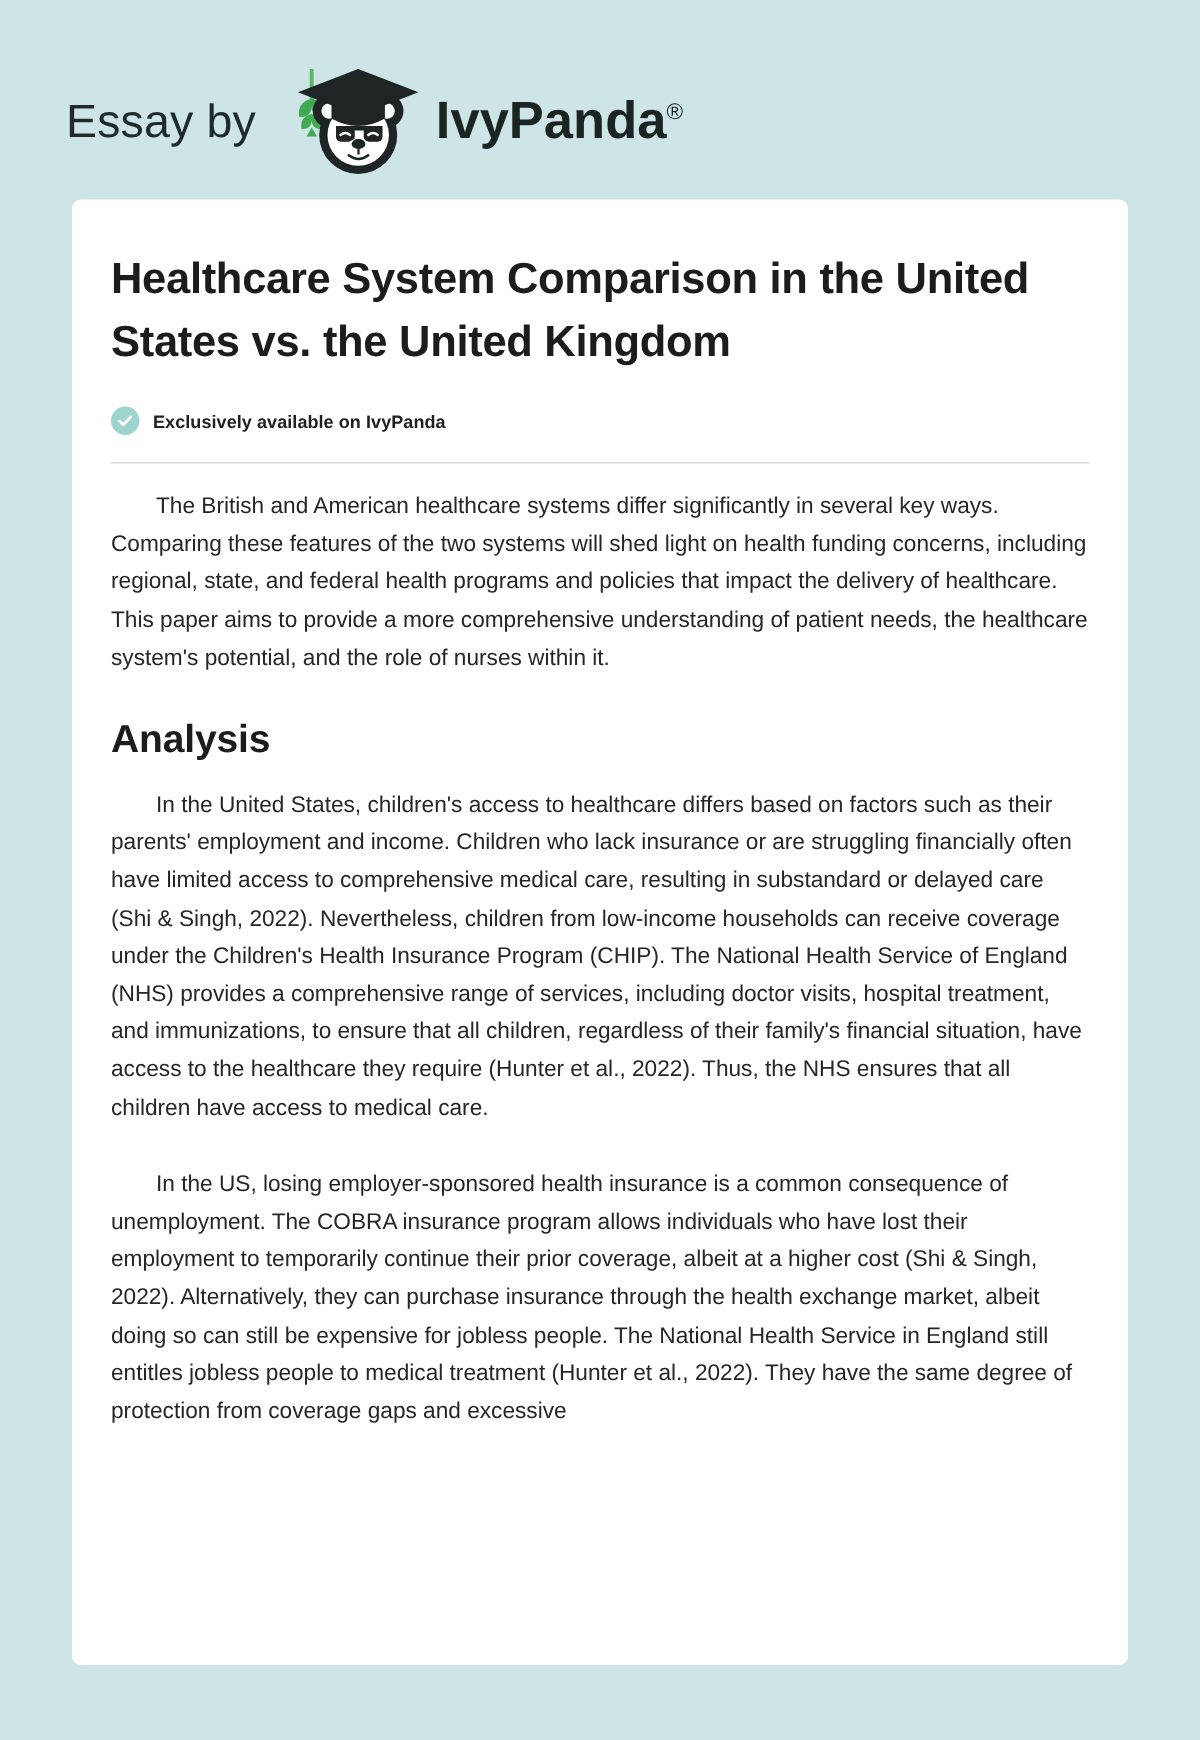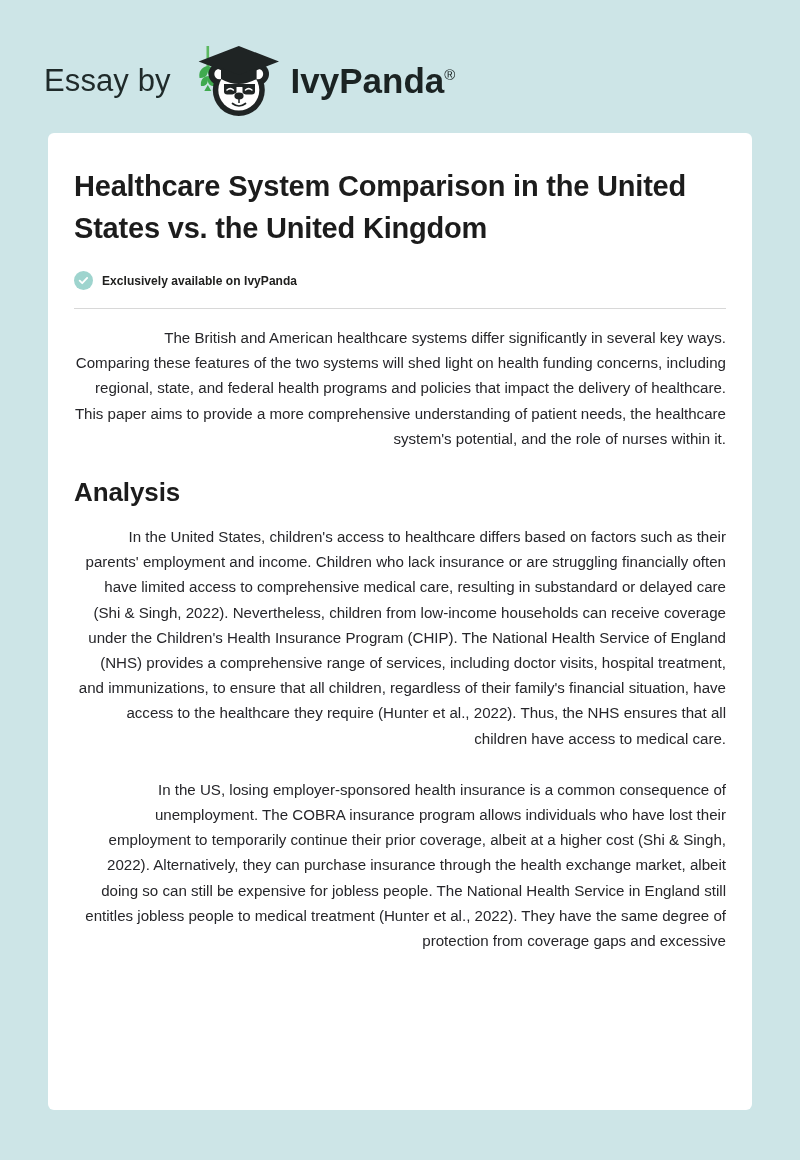--- a/index.html
+++ b/index.html
@@ -118,21 +118,21 @@
     margin: 26px 0 0 0;
     letter-spacing: -0.1px;
   }
 
   p.body-par {
     font-size: 15.1px;
     line-height: 25.2px;
     color: #26262a;
     margin: 16px 0 0 0;
     text-indent: 30px;
-    text-align: right;
+    text-align: left;
   }
   p.body-par.tight { margin-top: 26px; }
 </style>
 </head>
 <body>
 
 <div class="site-header">
   <div class="brand-lockup">
     <span class="essay-by">Essay by</span>
 

